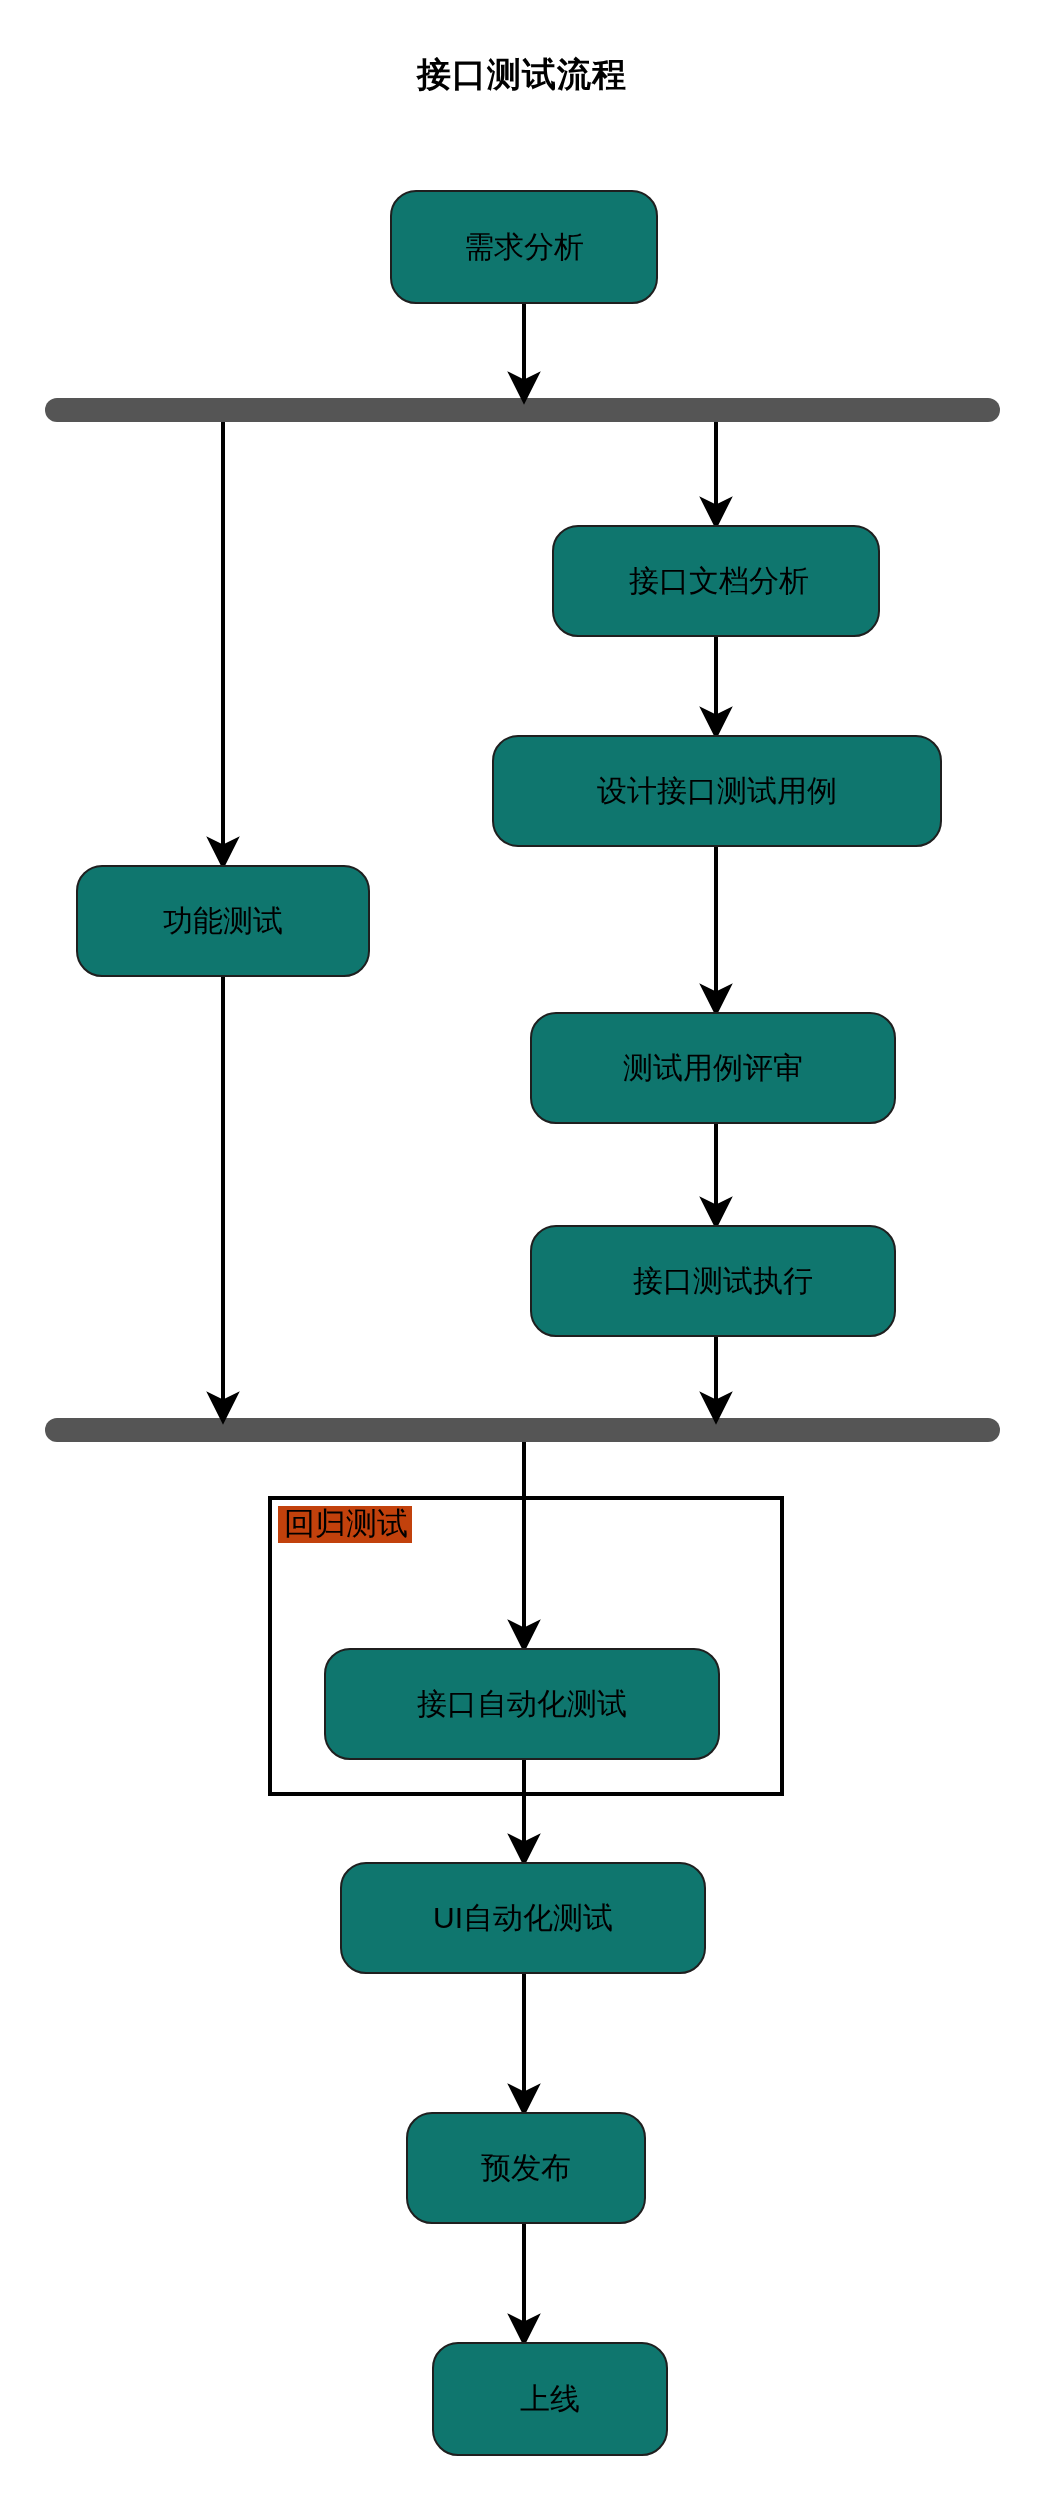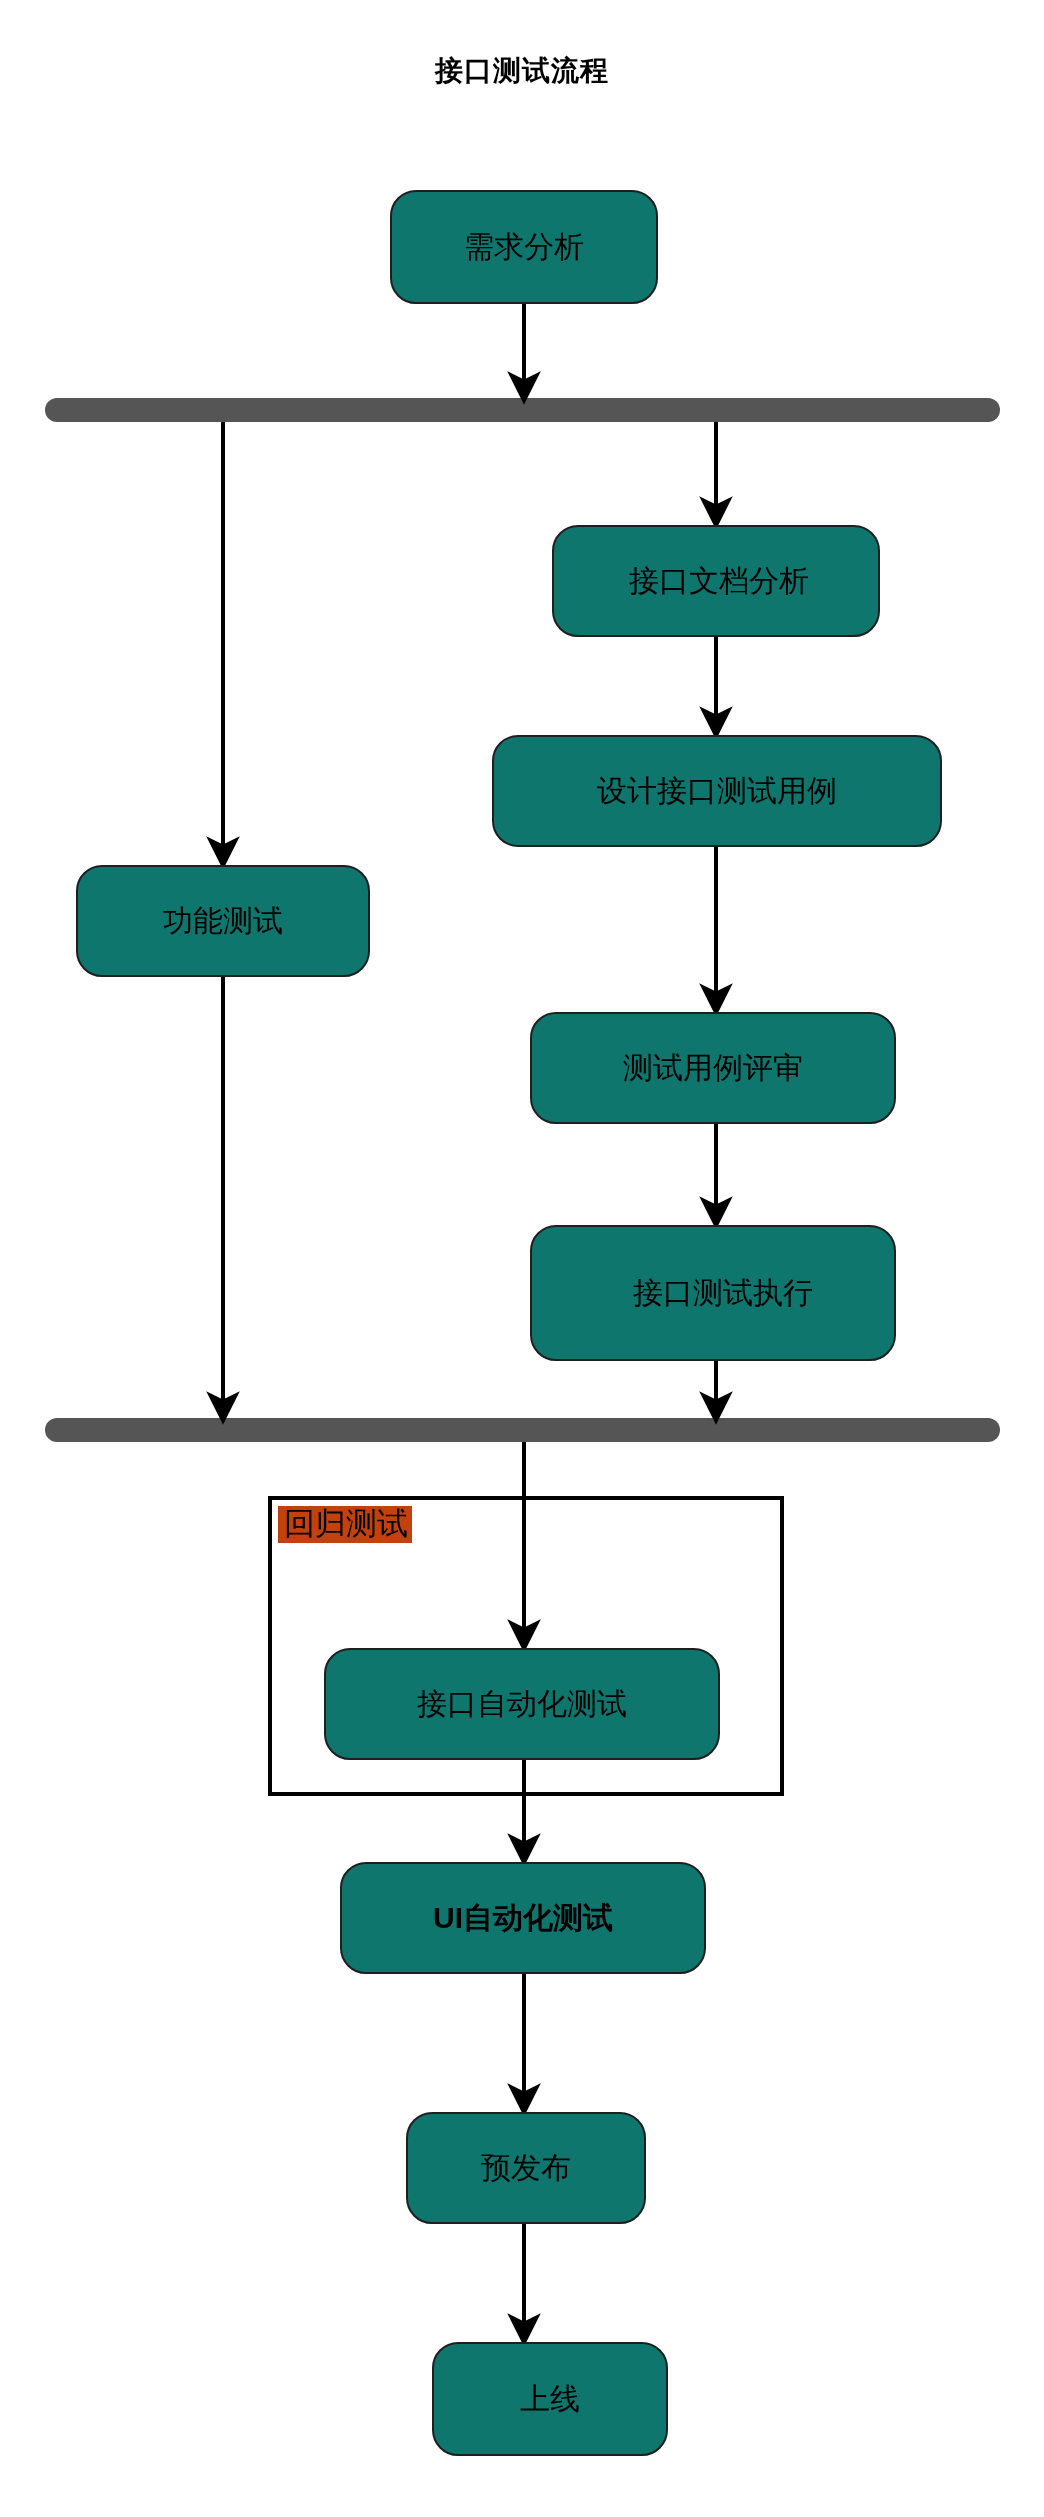--- a/index.html
+++ b/index.html
@@ -26,21 +26,21 @@
     top: 0;
     width: 1044px;
     height: 2517px;
   }
   .diagram-title {
     position: absolute;
     left: 0;
     top: 52px;
     width: 1044px;
     text-align: center;
-    font-size: 28px;
+    font-size: 34px;
     font-weight: bold;
     color: #000000;
     letter-spacing: 1px;
   }
   .node {
     position: absolute;
     box-sizing: border-box;
     background: #0f766e;
     border: 2.5px solid #1f1f1f;
     border-radius: 26px;
@@ -126,29 +126,29 @@
   </div>
 
   <div class="node" style="left:76px; top:865px; width:294px; height:112px;">
     <span>功能测试</span>
   </div>
 
   <div class="node" style="left:530px; top:1012px; width:366px; height:112px;">
     <span>测试用例评审</span>
   </div>
 
-  <div class="node" style="left:530px; top:1225px; width:366px; height:136px;padding-left:20px;">
+  <div class="node" style="left:530px; top:1225px; width:366px; height:112px;padding-left:20px;">
     <span>接口测试执行</span>
   </div>
 
   <div class="node" style="left:324px; top:1648px; width:396px; height:112px;">
     <span>接口自动化测试</span>
   </div>
 
-  <div class="node" style="left:340px; top:1862px; width:366px; height:112px;font-weight:bold;">
+  <div class="node" style="left:340px; top:1862px; width:366px; height:112px;">
     <span>UI自动化测试</span>
   </div>
 
   <div class="node" style="left:406px; top:2112px; width:240px; height:112px;">
     <span>预发布</span>
   </div>
 
   <div class="node" style="left:432px; top:2342px; width:236px; height:114px;justify-content:center;">
     <span>上线</span>
   </div>

